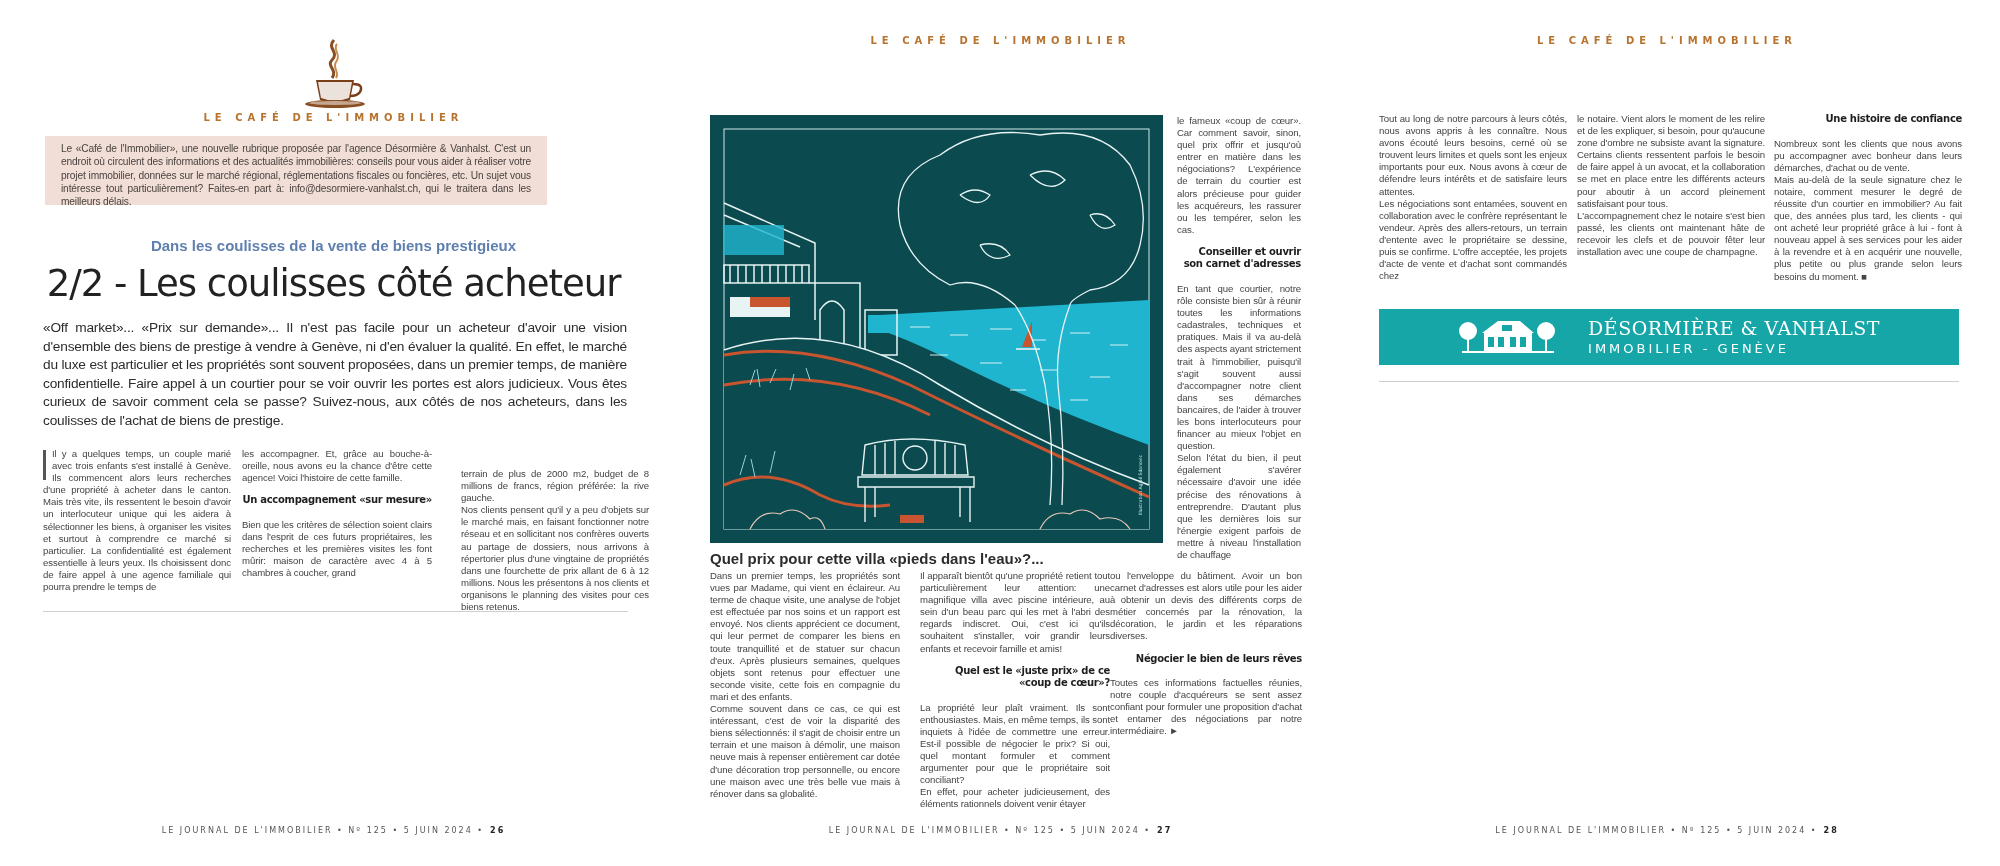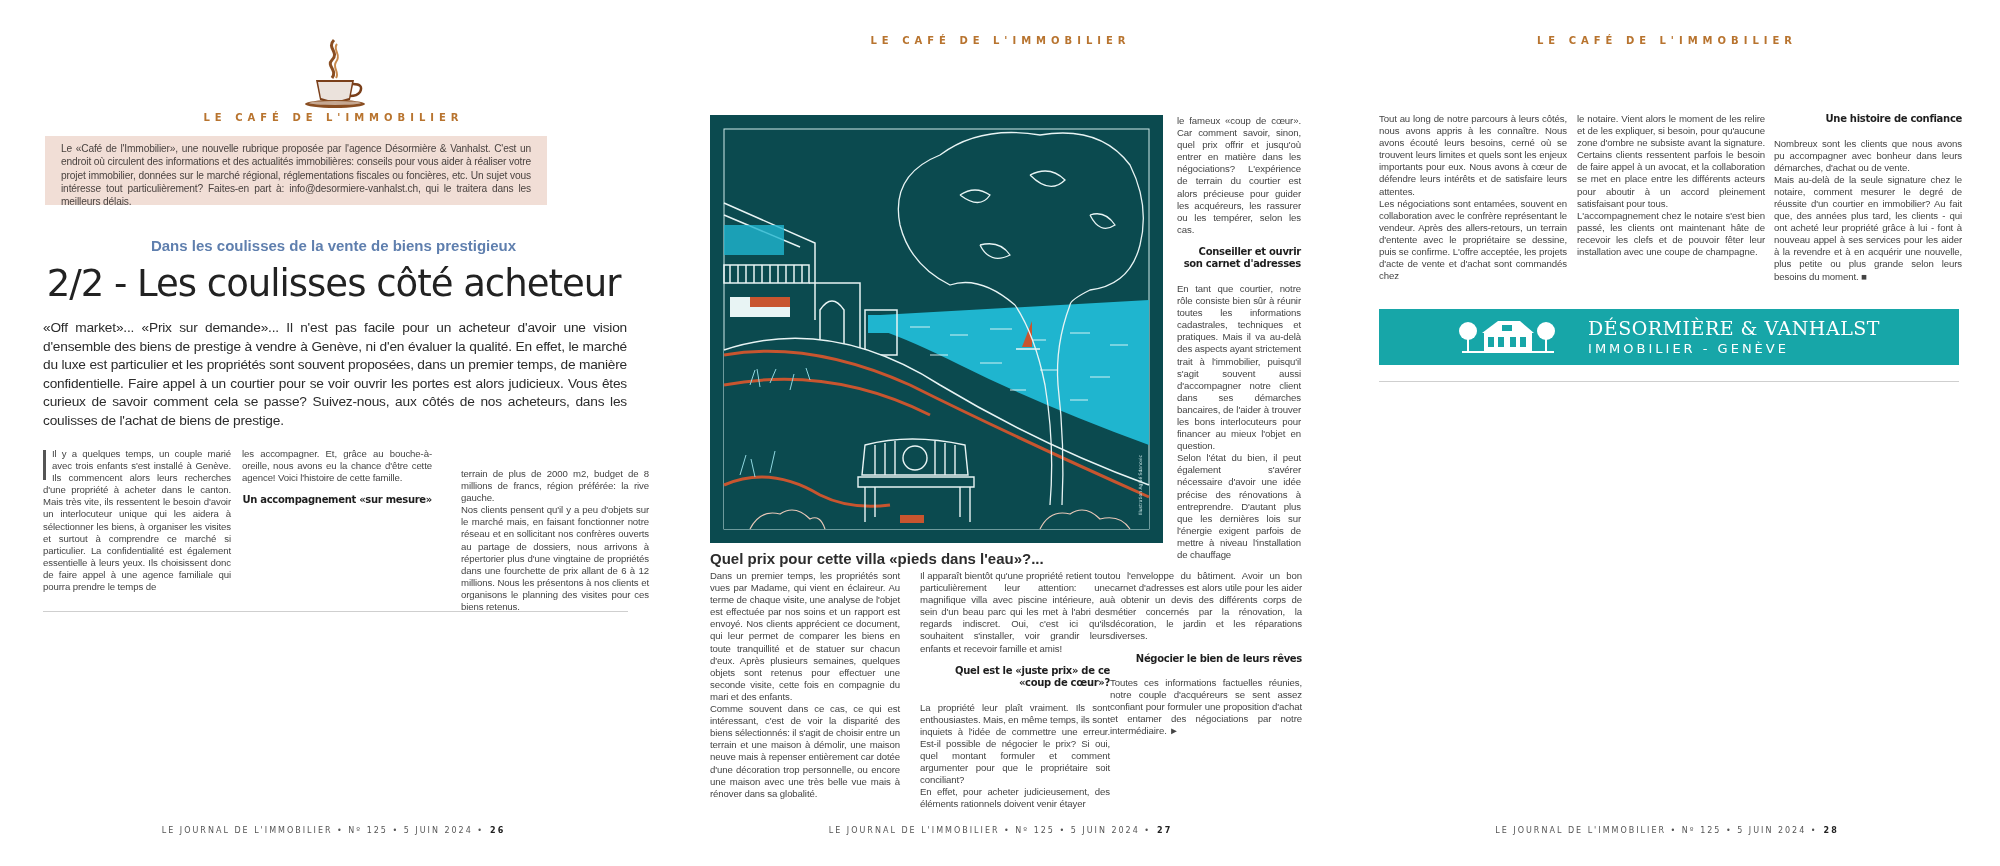--- a/index.html
+++ b/index.html
@@ -116,20 +116,21 @@
   <h1 class="headline">2/2 - Les coulisses côté acheteur</h1>
   <p class="lede">«Off market»... «Prix sur demande»... Il n'est pas facile pour un acheteur d'avoir une vision d'ensemble des biens de prestige à vendre à Genève, ni d'en évaluer la qualité. En effet, le marché du luxe est particulier et les propriétés sont souvent proposées, dans un premier temps, de manière confidentielle. Faire appel à un courtier pour se voir ouvrir les portes est alors judicieux. Vous êtes curieux de savoir comment cela se passe? Suivez-nous, aux côtés de nos acheteurs, dans les coulisses de l'achat de biens de prestige.</p>
 
   <div class="col" style="left:43px; top:448px; width:188px;">
     <span class="dropcap-bar"></span>
     <p>Il y a quelques temps, un couple marié avec trois enfants s'est installé à Genève. Ils commencent alors leurs recherches d'une propriété à acheter dans le canton. Mais très vite, ils ressentent le besoin d'avoir un interlocuteur unique qui les aidera à sélectionner les biens, à organiser les visites et surtout à comprendre ce marché si particulier. La confidentialité est également essentielle à leurs yeux. Ils choisissent donc de faire appel à une agence familiale qui pourra prendre le temps de</p>
   </div>
   <div class="col" style="left:242px; top:448px; width:190px;">
     <p>les accompagner. Et, grâce au bouche-à-oreille, nous avons eu la chance d'être cette agence! Voici l'histoire de cette famille.</p>
     <h3>Un accompagnement «sur mesure»</h3>
+    <p>Bien que les critères de sélection soient clairs dans l'esprit de ces futurs propriétaires, les recherches et les premières visites les font mûrir: maison de caractère avec 4 à 5 chambres à coucher, grand</p>
   </div>
   <div class="col" style="left:441px; top:468px; width:188px;margin-left:20px;">
     <p>terrain de plus de 2000 m2, budget de 8 millions de francs, région préférée: la rive gauche.</p>
     <p>Nos clients pensent qu'il y a peu d'objets sur le marché mais, en faisant fonctionner notre réseau et en sollicitant nos confrères ouverts au partage de dossiers, nous arrivons à répertorier plus d'une vingtaine de propriétés dans une fourchette de prix allant de 6 à 12 millions. Nous les présentons à nos clients et organisons le planning des visites pour ces biens retenus.</p>
   </div>
 
   <div class="rule" style="left:43px; top:611px; width:585px;"></div>
 
   <div class="footer">
     <span>LE JOURNAL DE L'IMMOBILIER • Nº 125 • 5 JUIN 2024 •</span><b>26</b>

